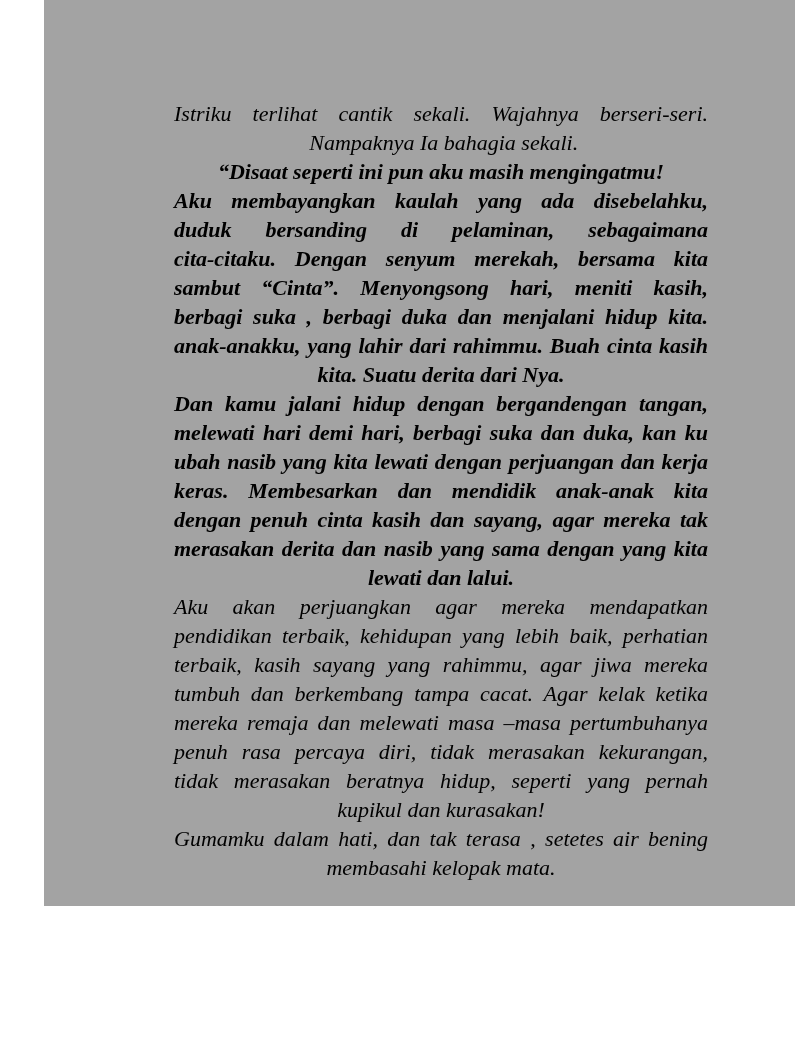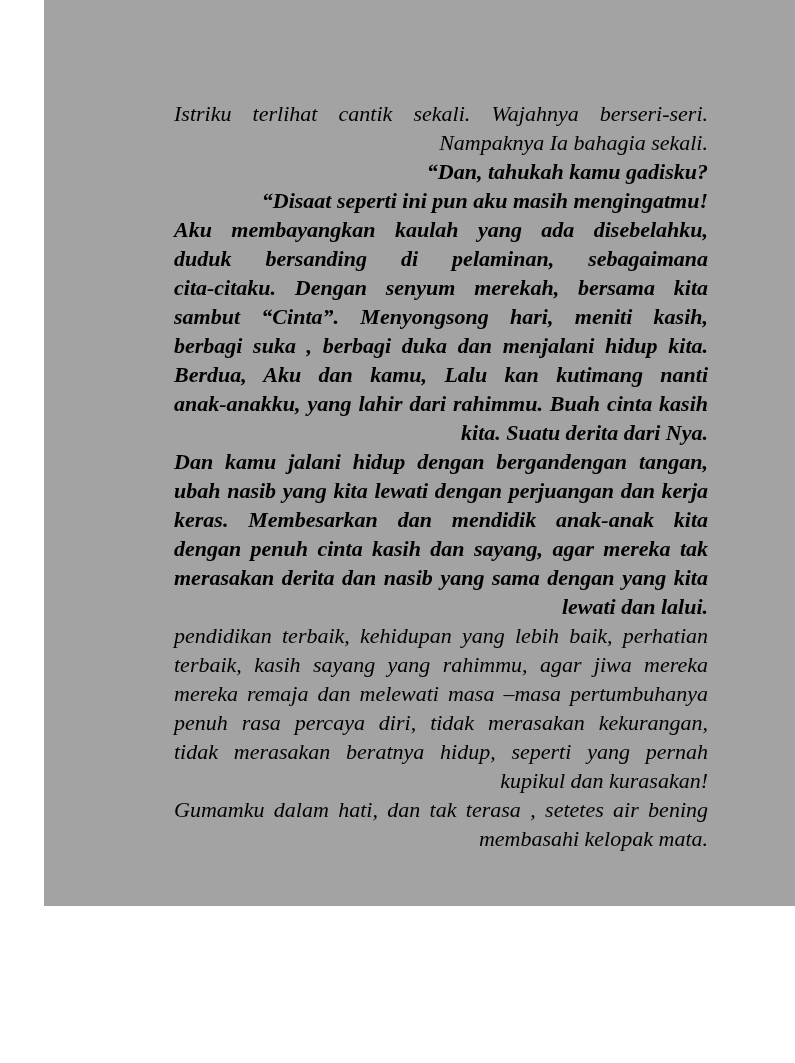--- a/index.html
+++ b/index.html
@@ -22,21 +22,21 @@
     top: 99px;
     width: 534px;
     color: #000000;
     font-style: italic;
     font-size: 22px;
     line-height: 29px;
   }
   .para { margin: 0; padding: 0; }
   .para.bold { font-weight: bold; }
   .line {
-    text-align: right;
+    text-align: center;
     white-space: normal;
   }
   .line.just {
     text-align: justify;
     text-align-last: justify;
   }
   .page-number {
     position: absolute;
     left: 0;
     right: 8px;
@@ -52,46 +52,45 @@
 </head>
 <body>
 
 <div class="page">
   <div class="page-body">
       <div class="para">
         <div class="line just">Istriku terlihat cantik sekali.  Wajahnya berseri-seri.</div>
         <div class="line">&nbsp;Nampaknya Ia bahagia sekali.</div>
       </div>
       <div class="para bold">
-        <div class="line">“Dan, tahukah kamu gadisku?</div>
-      </div>
-      <div class="para bold">
         <div class="line">“Disaat seperti ini pun aku masih mengingatmu!</div>
       </div>
       <div class="para bold">
         <div class="line just">Aku membayangkan kaulah yang ada disebelahku,</div>
         <div class="line just">duduk bersanding di pelaminan,  sebagaimana</div>
         <div class="line just">cita-citaku. Dengan senyum merekah, bersama kita</div>
         <div class="line just">sambut “Cinta”. Menyongsong hari, meniti kasih,</div>
         <div class="line just">berbagi suka , berbagi duka dan menjalani hidup kita.</div>
-        <div class="line just">Berdua, Aku dan kamu, Lalu kan kutimang nanti</div>
         <div class="line just">anak-anakku, yang lahir dari rahimmu. Buah cinta kasih</div>
         <div class="line">kita. Suatu  derita dari Nya.</div>
       </div>
       <div class="para bold">
         <div class="line just">Dan kamu jalani hidup dengan bergandengan tangan,</div>
+        <div class="line just">melewati hari demi hari, berbagi suka dan duka, kan ku</div>
         <div class="line just">ubah nasib yang kita lewati dengan perjuangan dan kerja</div>
         <div class="line just">keras. Membesarkan dan mendidik anak-anak kita</div>
         <div class="line just">dengan penuh cinta kasih dan sayang, agar mereka tak</div>
         <div class="line just">merasakan derita dan nasib yang sama dengan yang kita</div>
         <div class="line">lewati  dan lalui.</div>
       </div>
       <div class="para">
+        <div class="line just">Aku akan perjuangkan agar mereka mendapatkan</div>
         <div class="line just">pendidikan terbaik, kehidupan yang lebih baik, perhatian</div>
         <div class="line just">terbaik, kasih sayang yang rahimmu, agar jiwa mereka</div>
+        <div class="line just">tumbuh dan berkembang tampa cacat. Agar kelak ketika</div>
         <div class="line just">mereka remaja dan melewati masa –masa pertumbuhanya</div>
         <div class="line just">penuh rasa percaya diri, tidak merasakan kekurangan,</div>
         <div class="line just">tidak merasakan beratnya hidup, seperti yang pernah</div>
         <div class="line">kupikul dan kurasakan!</div>
       </div>
       <div class="para">
         <div class="line just">Gumamku dalam hati, dan tak  terasa , setetes air bening</div>
         <div class="line">membasahi kelopak mata.</div>
       </div>
     </div>

